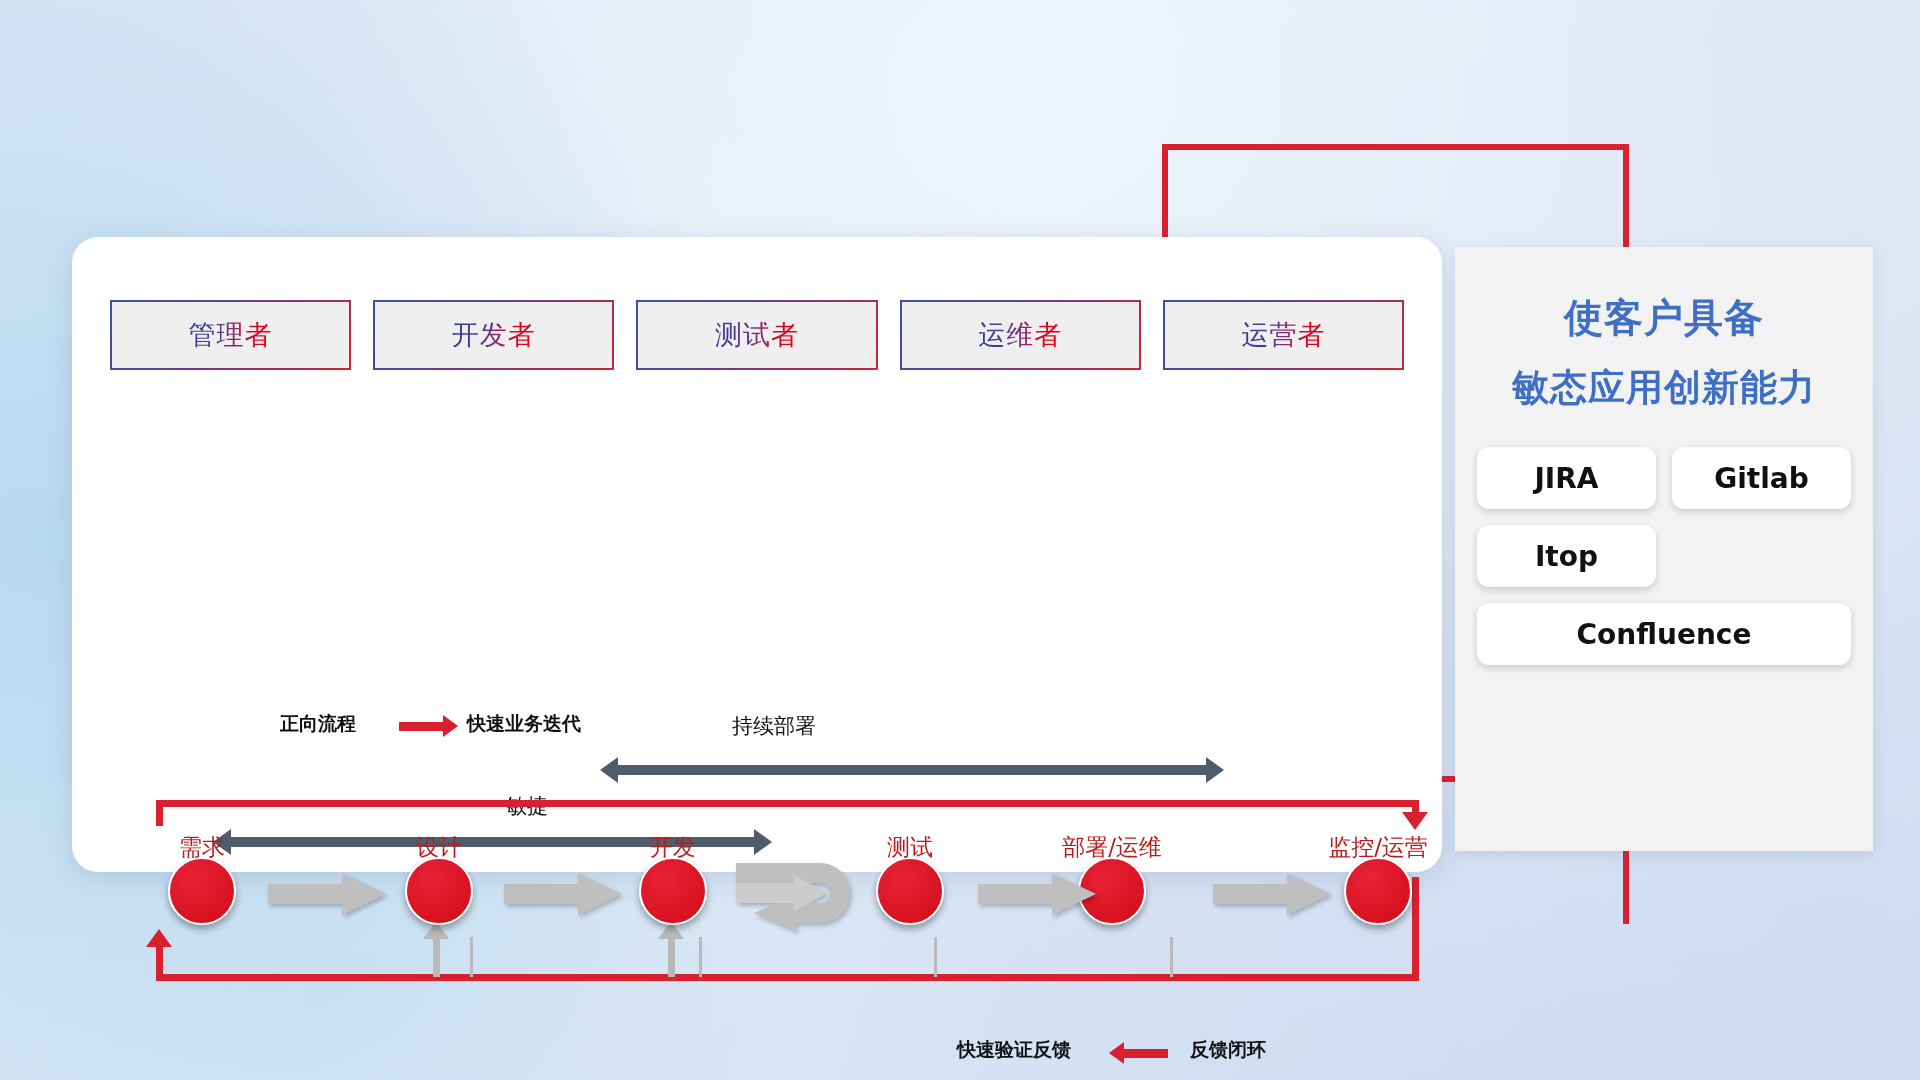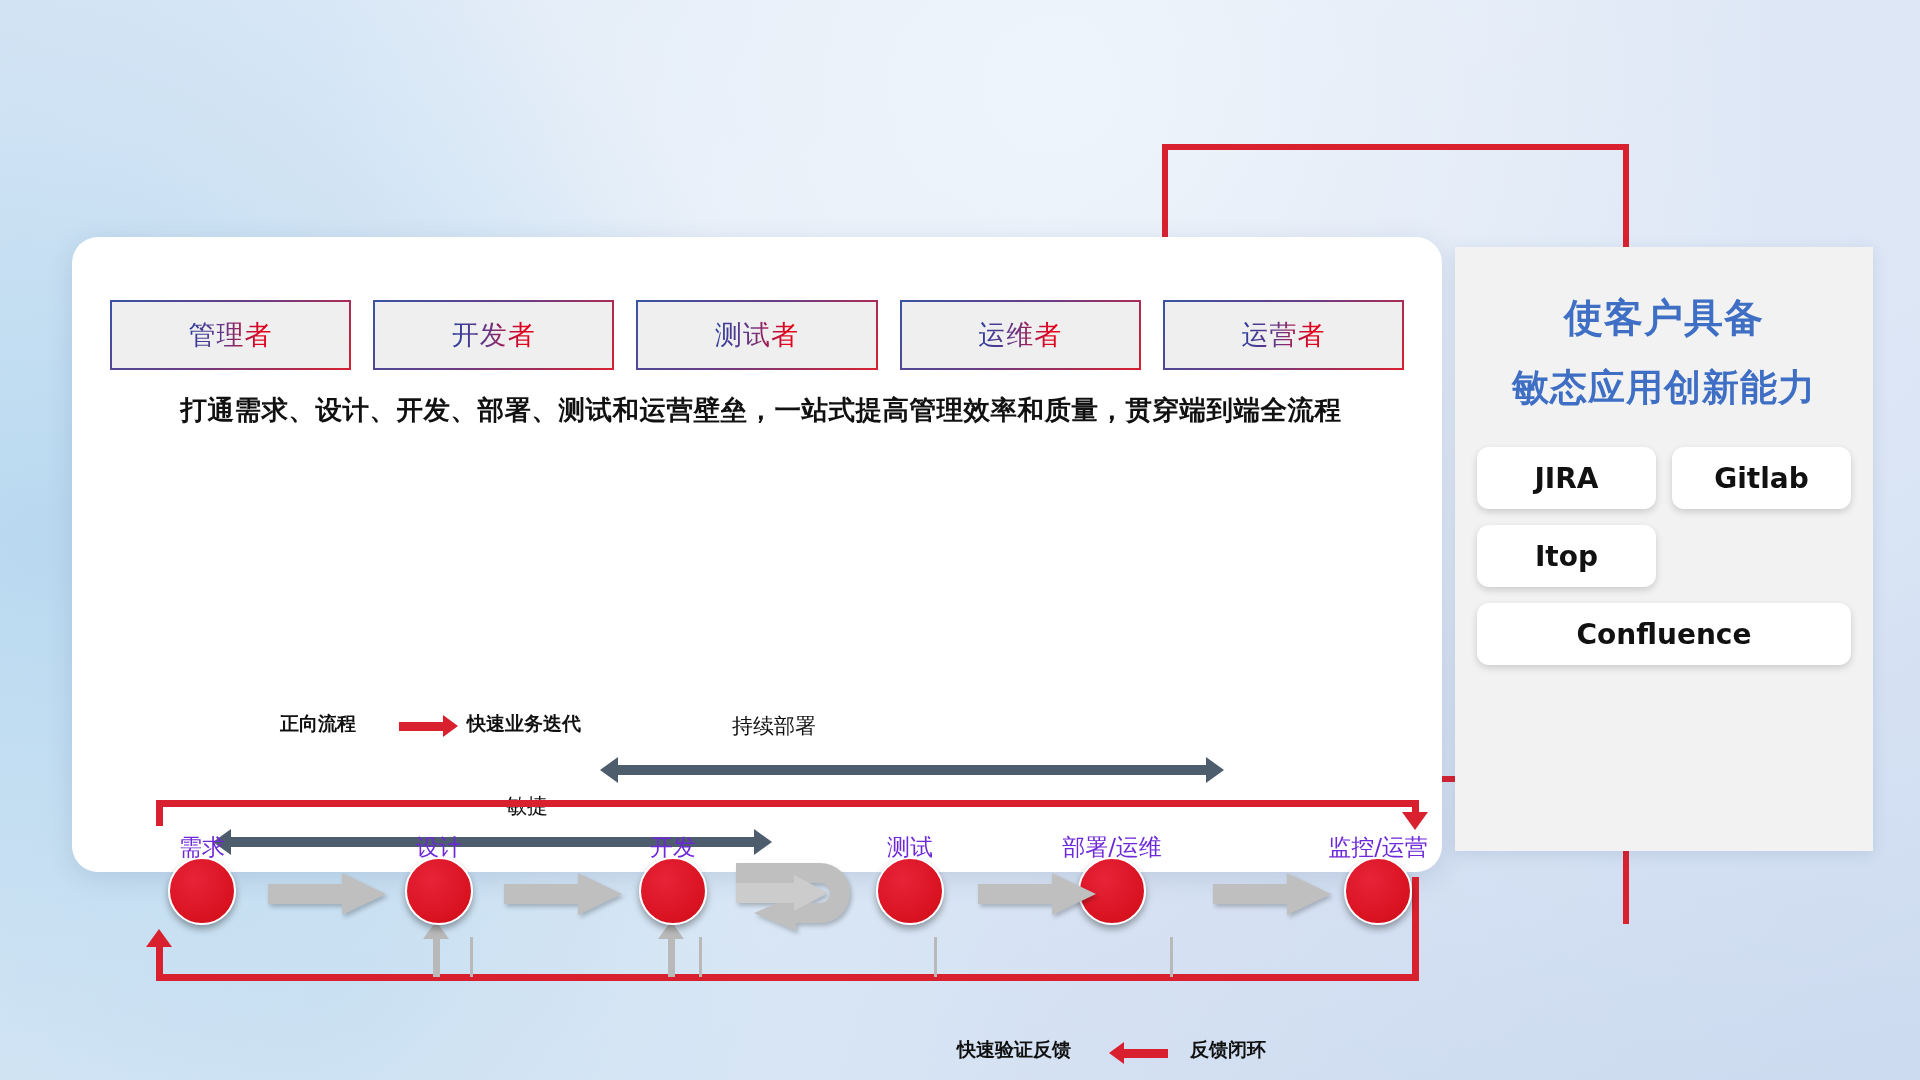--- a/index.html
+++ b/index.html
@@ -87,21 +87,21 @@
   }
   .loop .head-up{
     position:absolute;border-left:13px solid transparent;border-right:13px solid transparent;
     border-bottom:18px solid #d9202f;
   }
 
   
   .node{position:absolute;}
   .node .lbl{
     position:absolute;left:50%;transform:translateX(-50%);bottom:62px;
-    font-size:23px;color:#6d28d9;white-space:nowrap;
+    font-size:23px;color:#b91c1c;white-space:nowrap;
     font-family:"DejaVu Sans","Liberation Sans",sans-serif;
   }
   .node .dot{
     width:64px;height:64px;border-radius:50%;
     background:radial-gradient(circle at 38% 32%,#e8233a 0%,#d8121f 70%,#c40f1c 100%);
     border:2px solid #ffffff;
     box-shadow:0 4px 7px rgba(0,0,0,.35);
   }
   .stem{position:absolute;width:3px;background:#b9b9b9;}
 
@@ -155,21 +155,20 @@
         <span>测试者</span>
       </div>
       <div class="role">
         <span>运维者</span>
       </div>
       <div class="role">
         <span>运营者</span>
       </div>
     </div>
 
-    <div class="desc">打通需求、设计、开发、部署、测试和运营壁垒，一站式提高管理效率和质量，贯穿端到端全流程</div>
 
     <div class="anno" style="left:208px;top:474px;">正向流程</div>
     <div class="redarrow" style="left:327px;top:485px;width:46px;"></div>
     <div class="anno" style="left:395px;top:474px;">快速业务迭代</div>
 
     <div class="dbl-label" style="left:660px;top:475px;">持续部署</div>
     <div class="dbl" style="left:545px;top:528px;width:590px;"></div>
 
     <div class="dbl-label" style="left:434px;top:555px;">敏捷</div>
     <div class="dbl" style="left:158px;top:600px;width:525px;"></div>

